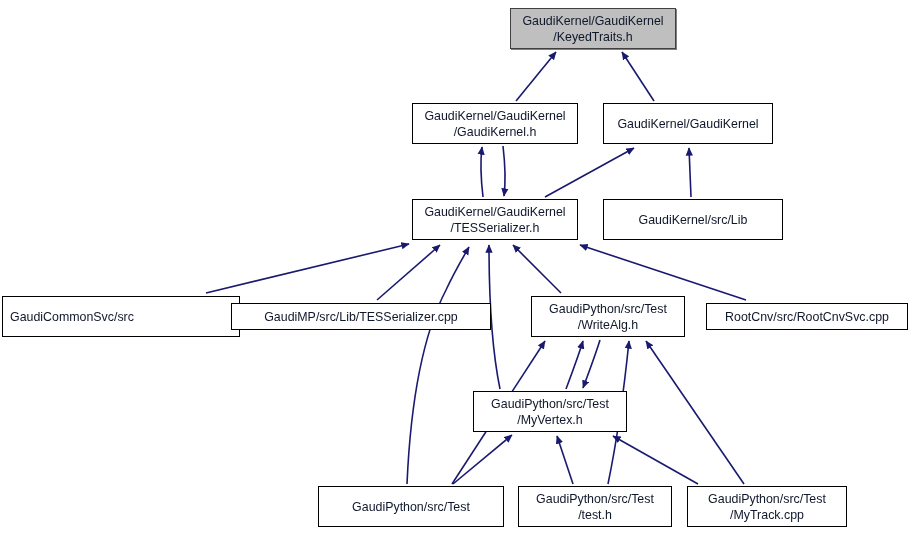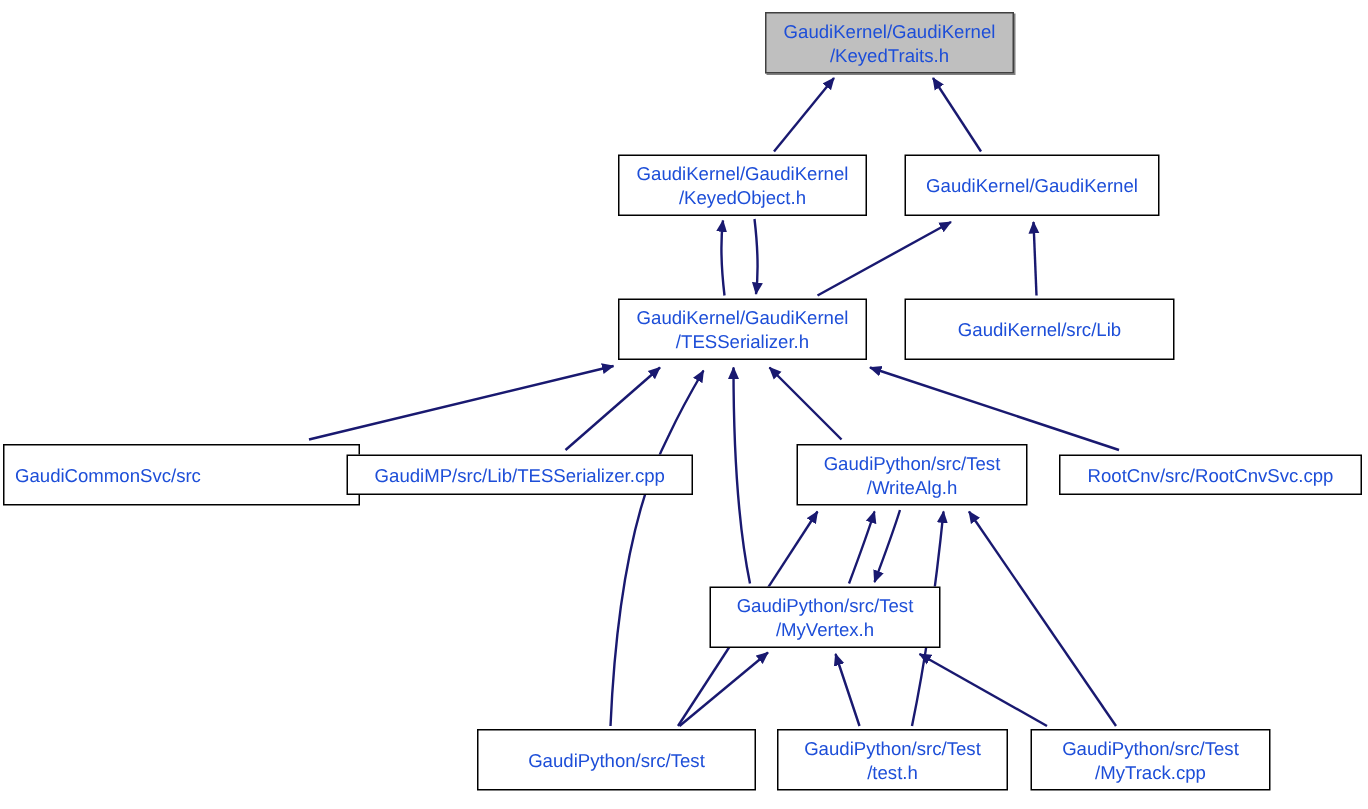--- a/index.html
+++ b/index.html
@@ -31,21 +31,21 @@
     position: absolute;
     box-sizing: border-box;
     background: #ffffff;
     border: 1px solid #000000;
     display: flex;
     flex-direction: column;
     align-items: center;
     justify-content: center;
     font-size: 12.4px;
     line-height: 16px;
-    color: #1d4ed8;
+    color: #0f172a;
     text-align: center;
     white-space: pre;
     z-index: 5;
   }
   .node.root {
     background: #bfbfbf;
     border: 1px solid #404040;
     box-shadow: 1px 1px 0 #808080;
   }
   .node.leftalign {
@@ -107,26 +107,26 @@
       <path d="M 453,484 L 512,435"></path>
 
       <path d="M 573,484 L 557,436"></path>
 
       <path d="M 698,484 L 613,436"></path>
     </g>
   </svg>
 
   <div id="nodes-layer">
       <div class="node root" style="left: 510px; top: 8px; width: 166px; height: 41px;"><span class="ln">GaudiKernel/GaudiKernel</span><span class="ln">/KeyedTraits.h</span></div>
-      <div class="node" style="left: 412px; top: 103px; width: 166px; height: 41px;"><span class="ln">GaudiKernel/GaudiKernel</span><span class="ln">/KeyedObject.h</span></div>
+      <div class="node" style="left: 412px; top: 103px; width: 166px; height: 41px;"><span class="ln">GaudiKernel/GaudiKernel</span><span class="ln">/GaudiKernel.h</span></div>
       <div class="node" style="left: 603px; top: 103px; width: 170px; height: 41px;"><span class="ln">GaudiKernel/GaudiKernel</span></div>
       <div class="node" style="left: 412px; top: 199px; width: 166px; height: 41px;"><span class="ln">GaudiKernel/GaudiKernel</span><span class="ln">/TESSerializer.h</span></div>
       <div class="node" style="left: 603px; top: 199px; width: 180px; height: 41px;"><span class="ln">GaudiKernel/src/Lib</span></div>
       <div class="node leftalign" style="left: 2px; top: 296px; width: 238px; height: 41px;"><span class="ln">GaudiCommonSvc/src</span></div>
-      <div class="node" style="left: 231px; top: 303px; width: 231px; height: 27px;"><span class="ln">GaudiMP/src/Lib/TESSerializer.cpp</span></div>
+      <div class="node" style="left: 231px; top: 303px; width: 260px; height: 27px;"><span class="ln">GaudiMP/src/Lib/TESSerializer.cpp</span></div>
       <div class="node" style="left: 531px; top: 296px; width: 154px; height: 41px;"><span class="ln">GaudiPython/src/Test</span><span class="ln">/WriteAlg.h</span></div>
       <div class="node" style="left: 706px; top: 303px; width: 202px; height: 27px;"><span class="ln">RootCnv/src/RootCnvSvc.cpp</span></div>
       <div class="node" style="left: 473px; top: 391px; width: 154px; height: 41px;"><span class="ln">GaudiPython/src/Test</span><span class="ln">/MyVertex.h</span></div>
       <div class="node" style="left: 318px; top: 486px; width: 186px; height: 41px;"><span class="ln">GaudiPython/src/Test</span></div>
       <div class="node" style="left: 518px; top: 486px; width: 154px; height: 41px;"><span class="ln">GaudiPython/src/Test</span><span class="ln">/test.h</span></div>
       <div class="node" style="left: 687px; top: 486px; width: 160px; height: 41px;"><span class="ln">GaudiPython/src/Test</span><span class="ln">/MyTrack.cpp</span></div>
     </div>
 
 </div>
 

